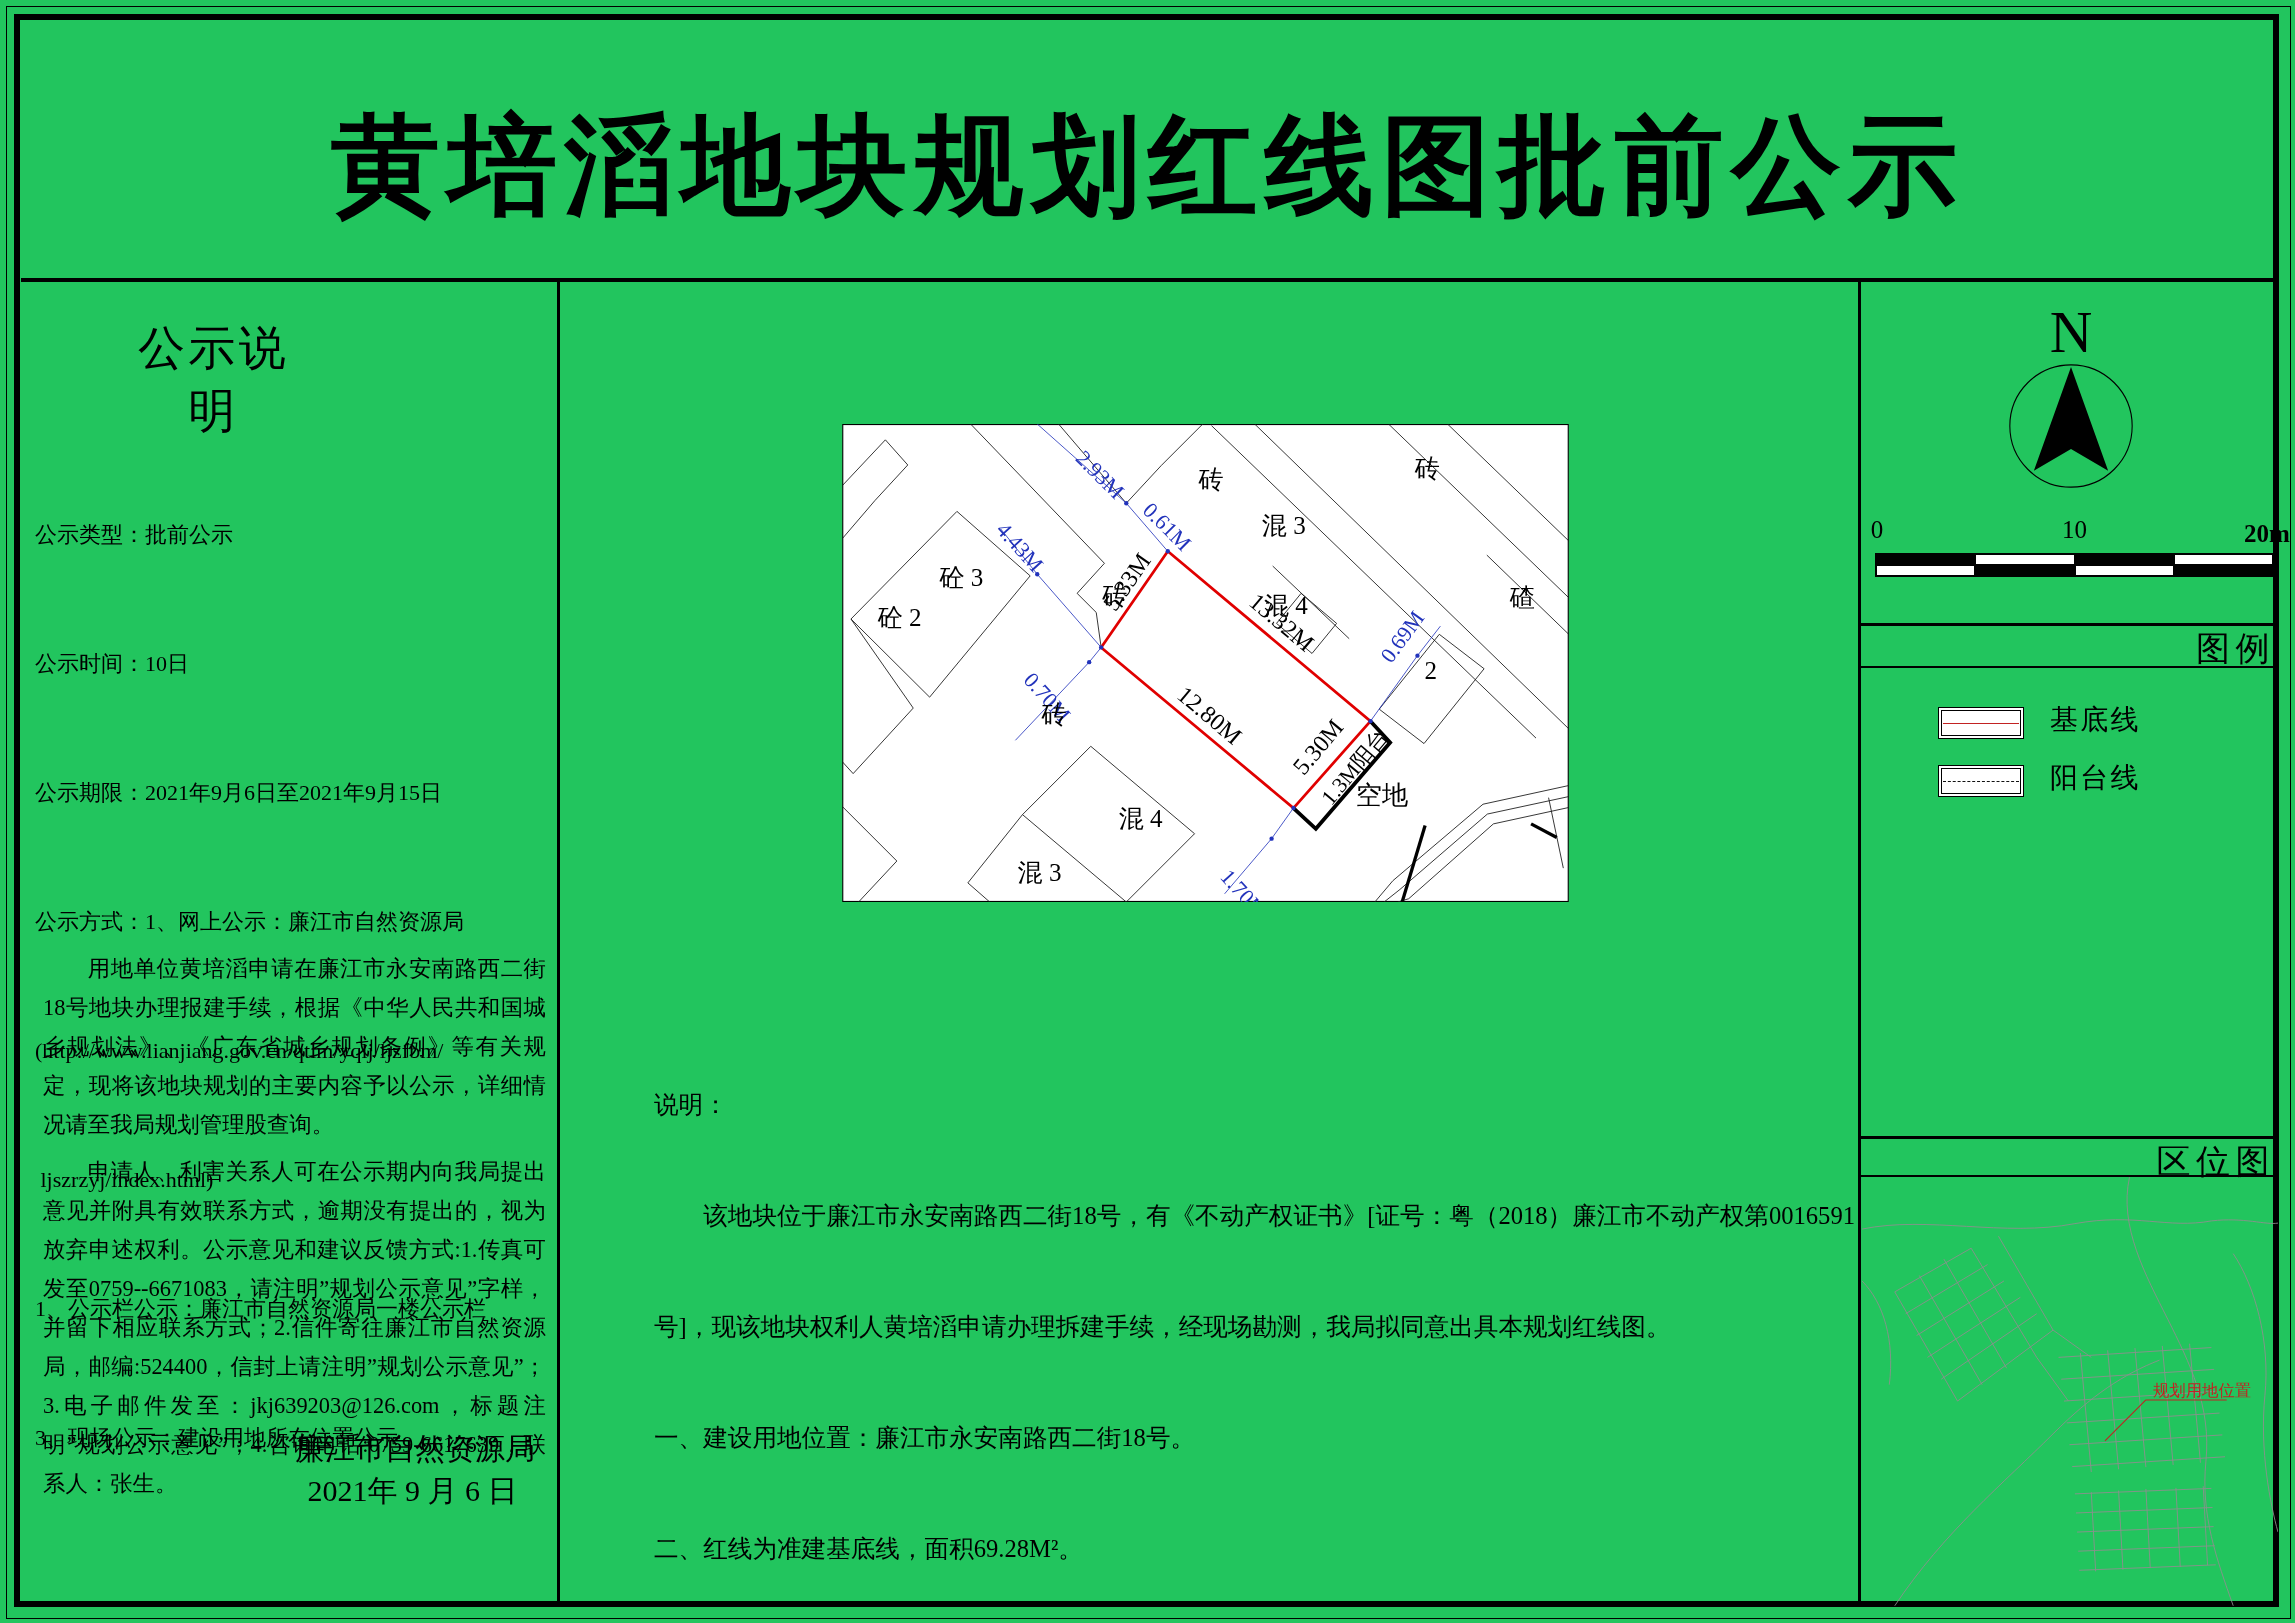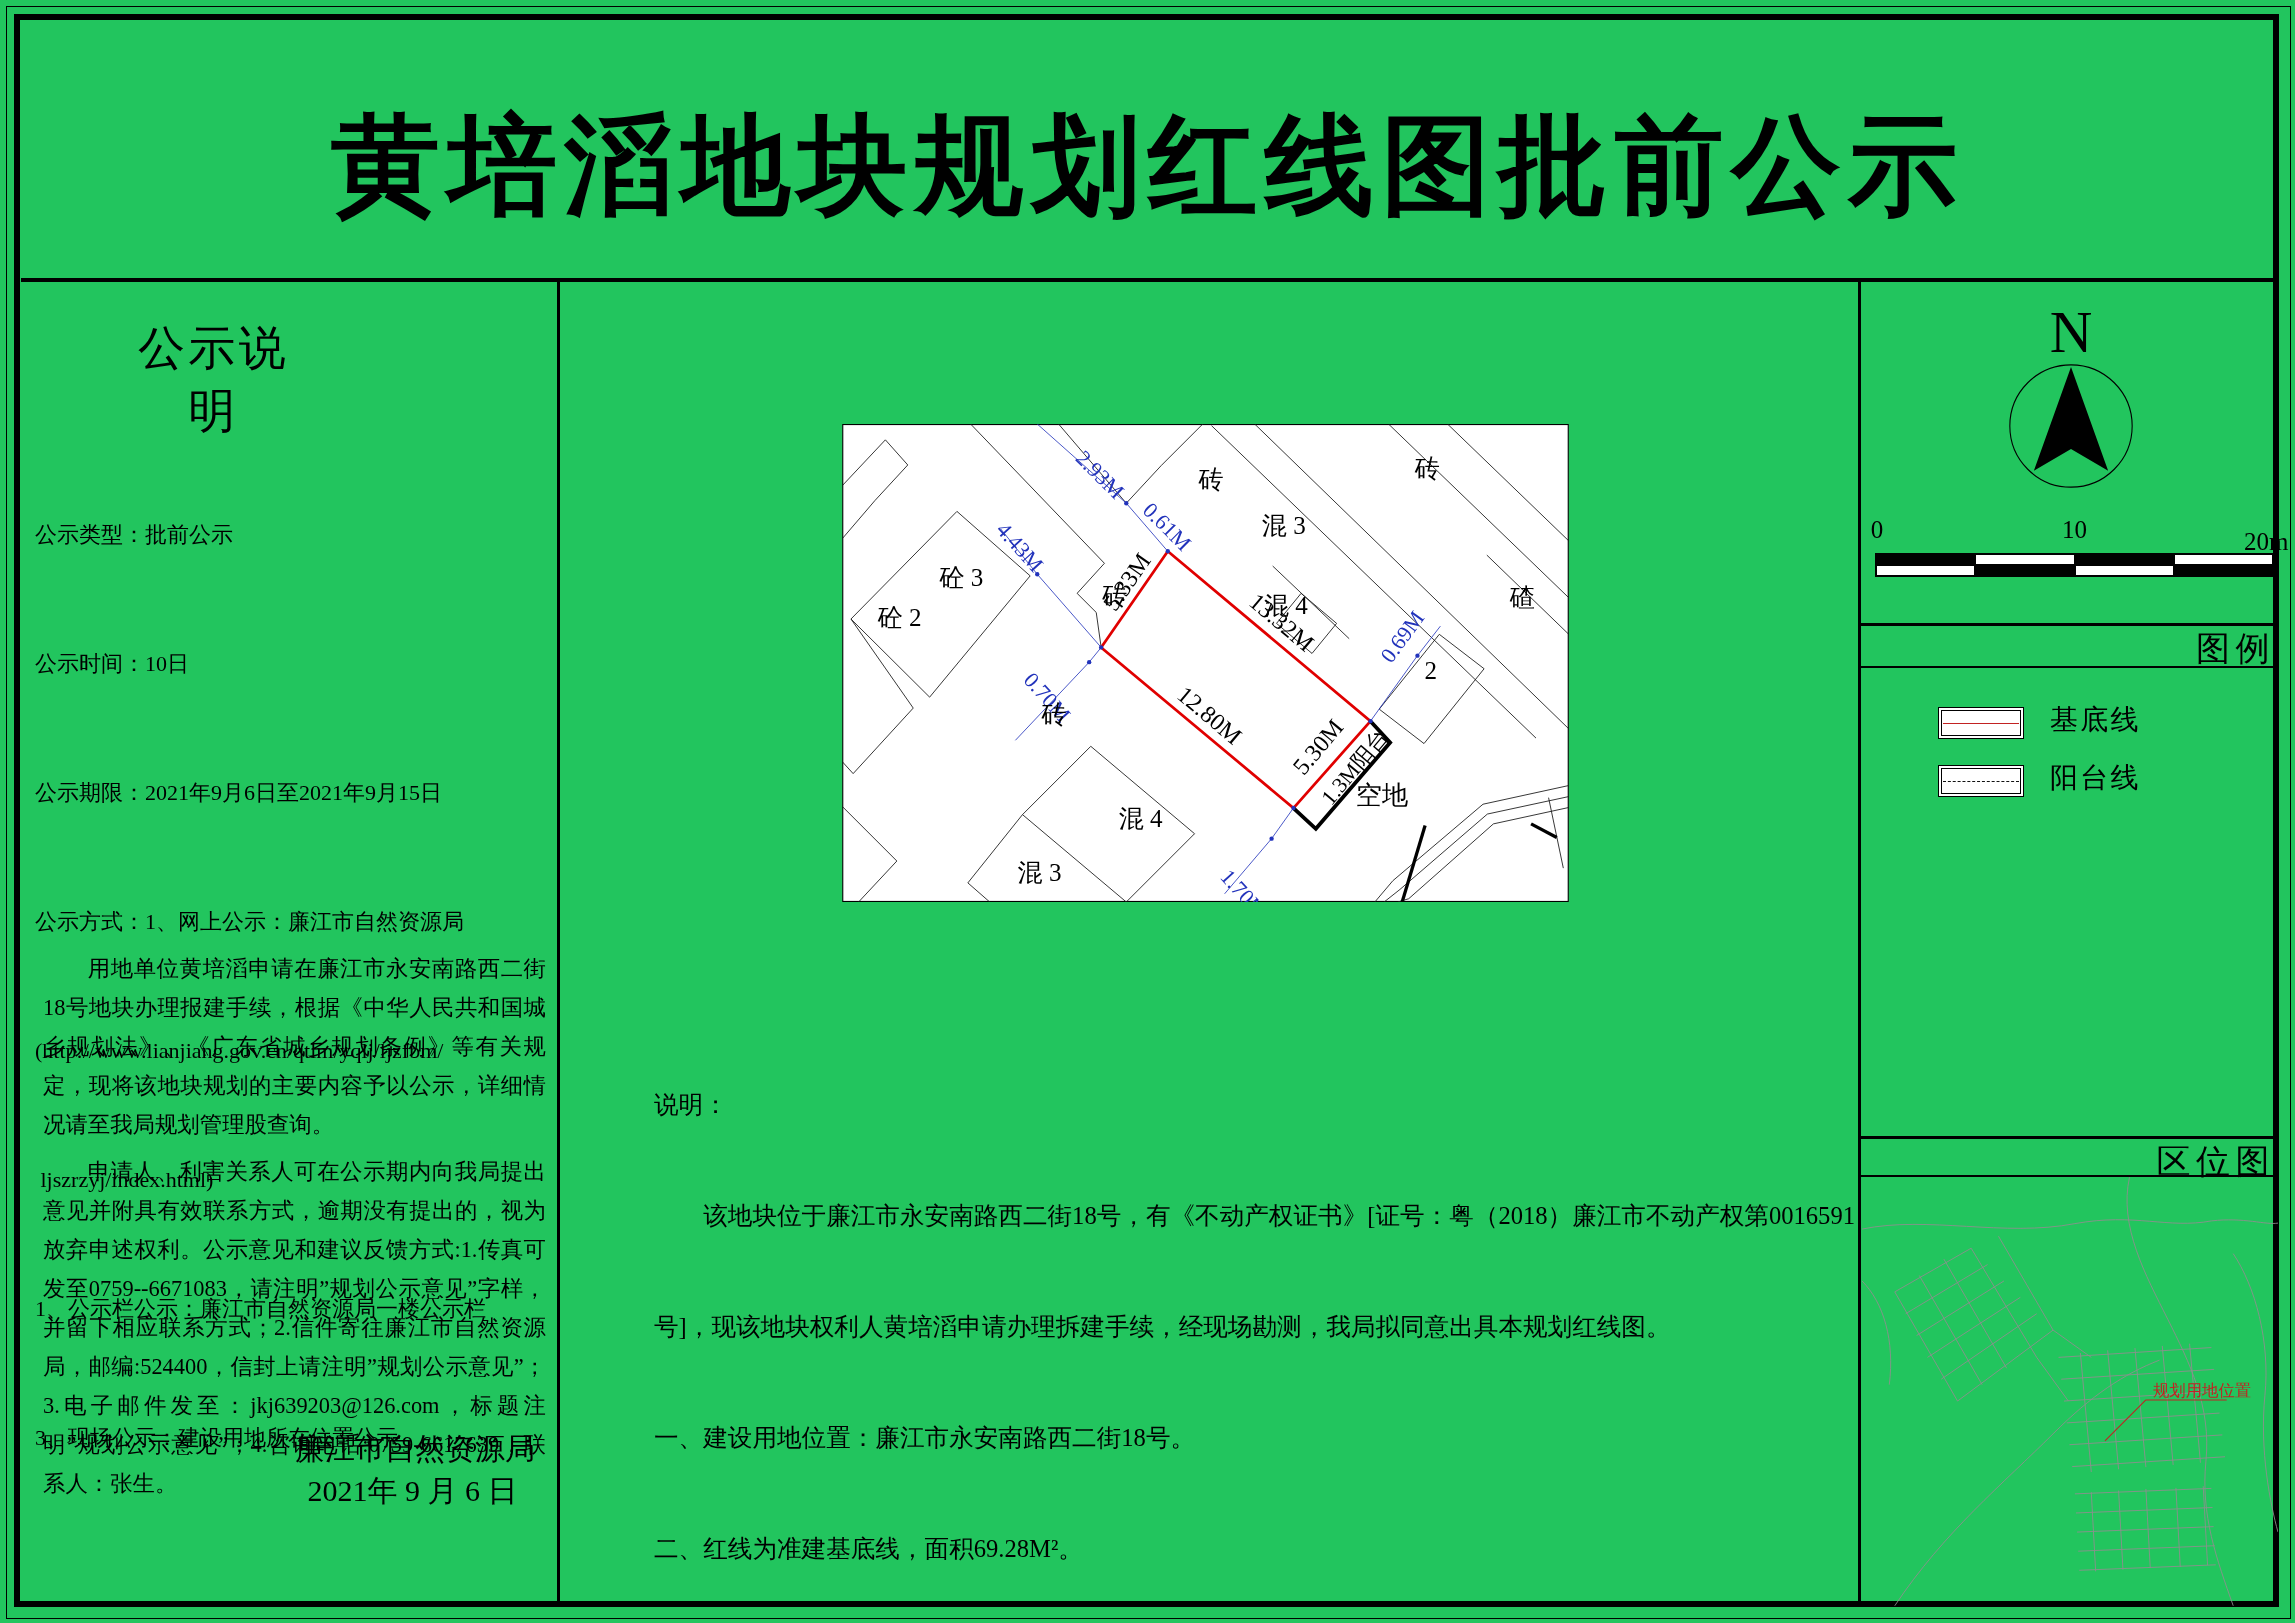--- a/index.html
+++ b/index.html
@@ -178,21 +178,21 @@
 
   <div class="abs north-n">N</div>
   <svg class="abs" style="left:2000px;top:355px;" width="142" height="142" viewBox="0 0 260 260">
     <circle cx="130" cy="130" r="112" fill="none" stroke="#000" stroke-width="2"></circle>
     <polygon points="130,22 62,212 130,172 198,212" fill="#000"></polygon>
   </svg>
 
   <div class="abs scale-labels">
     <span class="abs" style="left:9.8px;top:0;">0</span>
     <span class="abs" style="left:201px;top:0;">10</span>
-    <span class="abs" style="left:383px;top:12px;">20m</span>
+    <span class="abs" style="left:383px;top:4px;font-weight:bold;">20m</span>
   </div>
   <div class="abs scale-bar">
     <div class="cell cb"></div>
       <div class="cell cw"></div>
       <div class="cell cb"></div>
       <div class="cell cw"></div>
     <div class="cell cw"></div>
       <div class="cell cb"></div>
       <div class="cell cw"></div>
       <div class="cell cb"></div>

